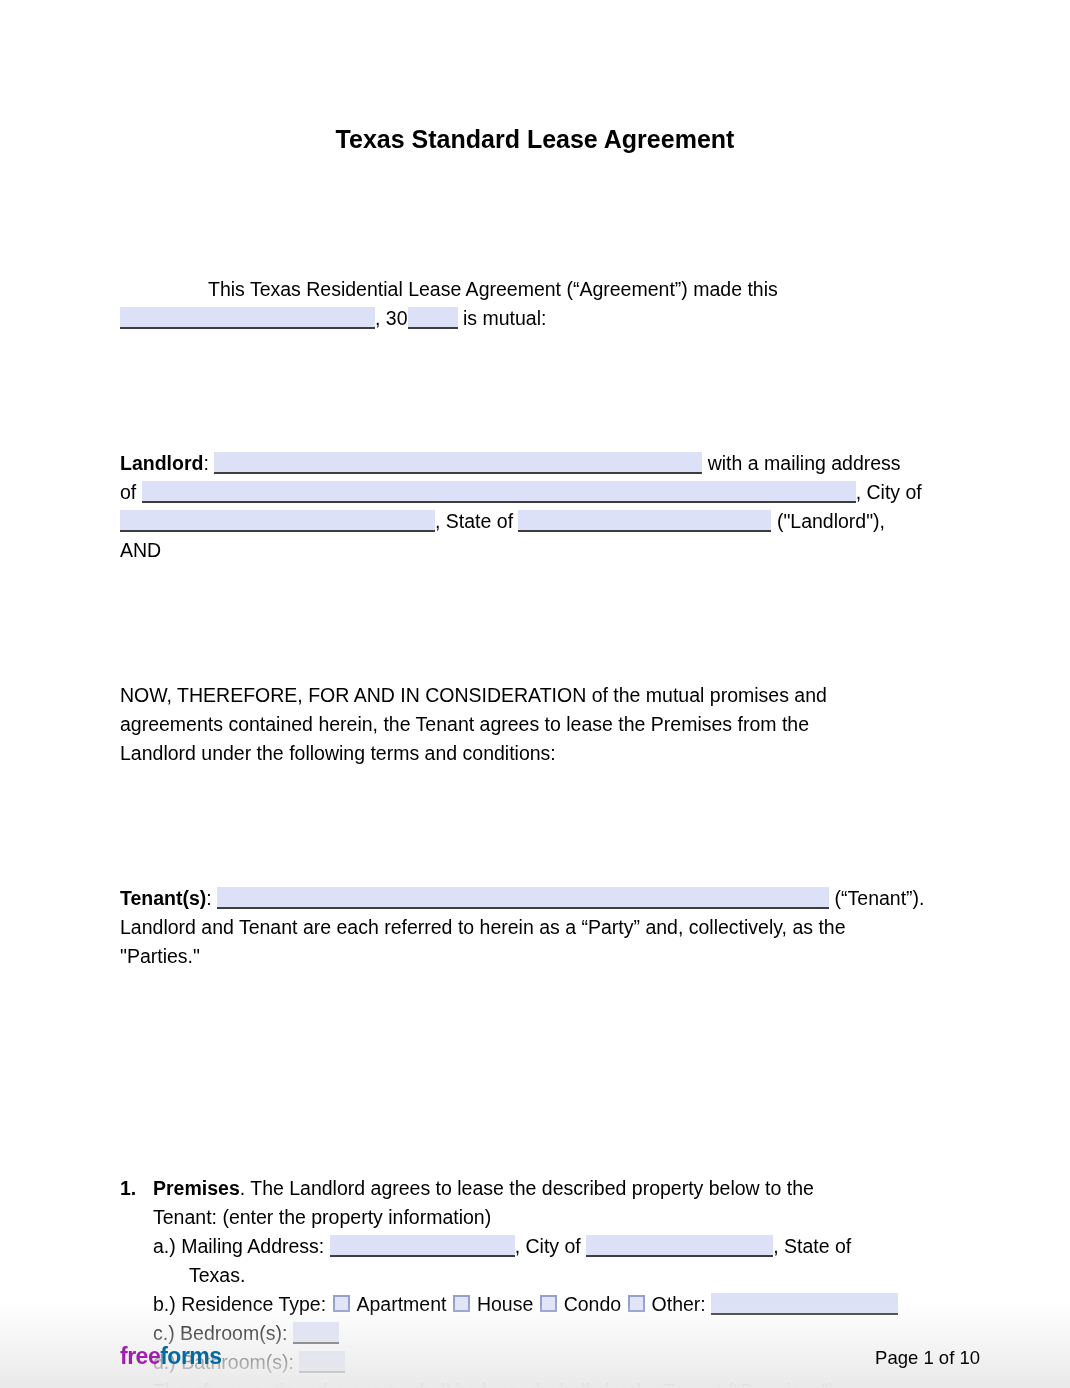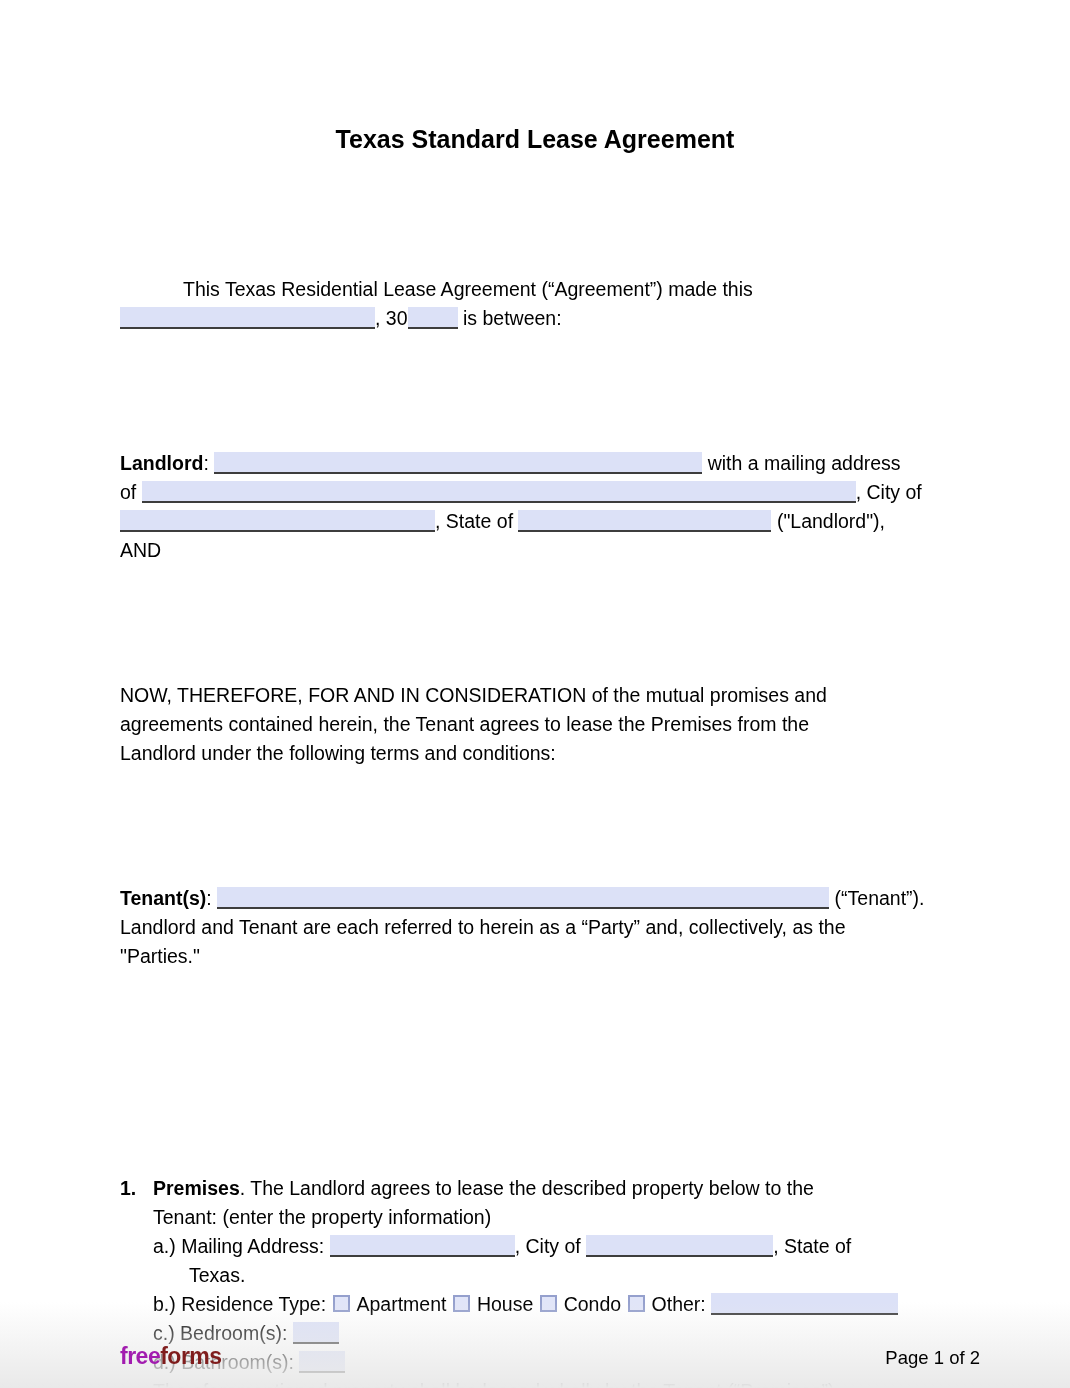--- a/index.html
+++ b/index.html
@@ -2,46 +2,46 @@
 <html><head>
 <meta charset="utf-8">
 <style>
   html,body{margin:0;padding:0;background:#ffffff;}
   .page{position:relative;width:1070px;height:1388px;background:#ffffff;overflow:hidden;
         font-family:"Liberation Sans",sans-serif;font-size:19.5px;line-height:29px;color:#000;}
   .content{padding:0 110px 0 120px;white-space:pre-wrap;}
   h1.title{font-size:25px;line-height:30px;font-weight:bold;text-align:center;margin:0;padding-top:124px;white-space:normal;}
   p.para{margin:29px 0 0 0;}
   p.intro{margin-top:34px;}
-  .ind{display:inline-block;margin-left:63px;}
+  .ind{display:inline-block;margin-left:88px;}
   .ind2{display:inline-block;margin-left:36px;}
   .b{font-weight:bold;margin-top:24px;}
   .field{display:inline-block;background:#dce1f7;border-bottom:2px solid #3d3d3d;height:20px;vertical-align:-4px;}
   .cb{display:inline-block;width:13px;height:13px;background:#e1e5f8;border:2px solid #95a0cd;vertical-align:-1px;margin:0 7px 0 1px;}
   .list{margin-top:29px;}
   .li{position:relative;}
   .li .num{position:absolute;left:0;top:0;font-weight:bold;}
   .li .libody{margin-left:33px;}
   .footer-band{position:absolute;left:0;bottom:0;width:100%;height:86px;
                background:linear-gradient(180deg,rgba(236,236,236,0) 0%,#e9e9e9 100%);}
   .footer{position:absolute;left:0;bottom:16px;width:100%;box-sizing:border-box;
           padding:0 90px 0 120px;display:flex;justify-content:space-between;align-items:baseline;white-space:normal;}
   .logo{font-size:23px;font-weight:bold;letter-spacing:-0.5px;}
   .logo .free{color:#a21caf;}
-  .logo .forms{color:#7f1d1d;}
+  .logo .forms{color:#0369a1;}
   .pageno{font-size:18.5px;color:#000;}
 </style>
 </head>
 <body>
 
 <div class="page">
   <h1 class="title">Texas Standard Lease Agreement</h1>
   <div class="content">
 
-    <p class="para intro"><span class="ind">This Texas Residential Lease Agreement (“Agreement”) made this</span><br><span class="field" style="width:255px"></span><span>, 30</span><span class="field" style="width:50px"></span><span> is between:</span></p>
+    <p class="para intro"><span class="ind">This Texas Residential Lease Agreement (“Agreement”) made this</span><br><span class="field" style="width:255px"></span><span>, 30</span><span class="field" style="width:50px"></span><span> is mutual:</span></p>
 
     <p class="para"><span class="b">Landlord</span><span>: </span><span class="field" style="width:488px"></span><span> with a mailing address</span><br><span>of </span><span class="field" style="width:714px"></span><span>, City of</span><br><span class="field" style="width:315px"></span><span>, State of </span><span class="field" style="width:253px"></span><span> ("Landlord"),</span><br><span>AND</span></p>
 
     <p class="para"><span>NOW, THEREFORE, FOR AND IN CONSIDERATION of the mutual promises and</span><br><span>agreements contained herein, the Tenant agrees to lease the Premises from the</span><br><span>Landlord under the following terms and conditions:</span></p>
 
     <p class="para"><span class="b">Tenant(s)</span><span>: </span><span class="field" style="width:612px"></span><span> (“Tenant”).</span><br><span>Landlord and Tenant are each referred to herein as a “Party” and, collectively, as the</span><br><span>"Parties."</span></p>
 
     <div class="list">
 
       <div class="li"><span class="num">1.</span><div class="libody"><span class="b">Premises</span><span>. The Landlord agrees to lease the described property below to the</span><br><span>Tenant: (enter the property information)</span><br><span>a.) Mailing Address: </span><span class="field" style="width:185px"></span><span>, City of </span><span class="field" style="width:187px"></span><span>, State of</span><br><span class="ind2">Texas.</span><br><span>b.) Residence Type: </span><span class="cb"></span><span>Apartment </span><span class="cb"></span><span>House </span><span class="cb"></span><span>Condo </span><span class="cb"></span><span>Other: </span><span class="field" style="width:187px"></span><br><span>c.) Bedroom(s): </span><span class="field" style="width:46px"></span><br><span>d.) Bathroom(s): </span><span class="field" style="width:46px"></span><br><span>The aforementioned property shall be leased wholly by the Tenant (“Premises”).</span></div></div>
@@ -49,15 +49,15 @@
       
 
       
 
     </div>
   </div>
 
   <div class="footer-band"></div>
   <div class="footer">
     <span class="logo"><span class="free">free</span><span class="forms">forms</span></span>
-    <span class="pageno">Page 1 of 2</span>
+    <span class="pageno">Page 1 of 10</span>
   </div>
 </div>
 
 </body></html>

